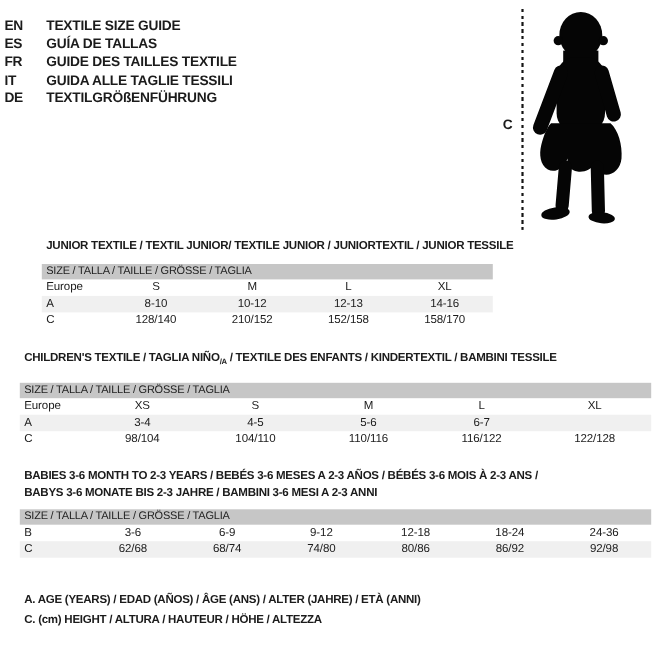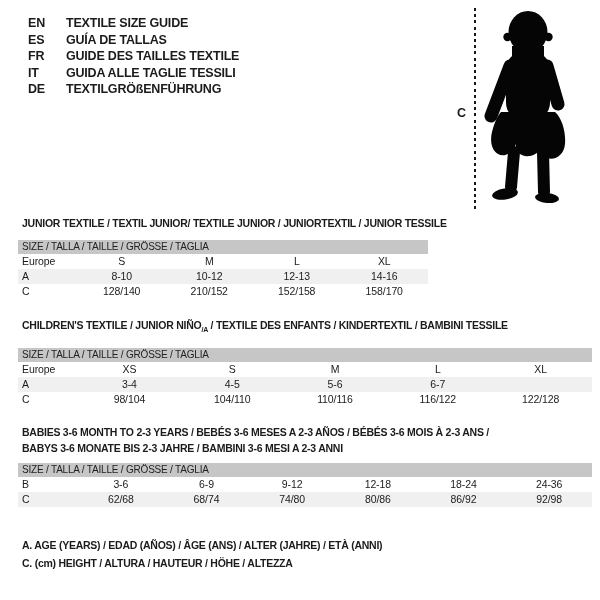--- a/index.html
+++ b/index.html
@@ -8,35 +8,35 @@
     --row_shade:#f0f0f0;
     --silhouette:#050505;
   }
   html,body{margin:0;padding:0;background:#fff;}
   .page{
     position:relative;width:600px;height:600px;background:#fff;overflow:hidden;
     font-family:"Liberation Sans",sans-serif;color:var(--text);
     -webkit-font-smoothing:antialiased;
   }
   
-  .lang-list{position:absolute;left:28px;top:15px;font-weight:bold;font-size:12.5px;line-height:16.5px;letter-spacing:-0.2px;}
+  .lang-list{position:absolute;left:4px;top:15px;font-weight:bold;font-size:12.5px;line-height:16.5px;letter-spacing:-0.2px;}
   .lang-row{display:grid;grid-template-columns:38px auto;white-space:nowrap;}
   
   .figure{position:absolute;left:455px;top:4px;width:142px;height:212px;}
   .dash-line{
     position:absolute;left:19px;top:4px;width:2px;height:201px;
     background:repeating-linear-gradient(to bottom, #161616 0 3px, transparent 3px 6.2px);
   }
   .height-label{position:absolute;left:2px;top:102px;font-weight:bold;font-size:12.5px;}
   .silhouette{position:absolute;left:26px;top:0;}
   .silhouette *{fill:var(--silhouette);}
   .silhouette line{stroke:var(--silhouette);fill:none;}
   
   .tbl-section{position:absolute;left:18px;}
-  .t1{top:217px;width:410px;}
+  .t1{top:217px;width:410px;margin-left:20px;}
   .t2{top:319px;width:574px;}
   .t3{top:424px;width:574px;}
   .tbl-title{margin:0 0 0 4px;font-weight:bold;font-size:10.5px;line-height:13px;letter-spacing:-0.25px;white-space:nowrap;}
   .t3 .tbl-title{line-height:16px;}
   .size-sub{font-size:7px;vertical-align:sub;}
   .tbl{margin-top:10px;}
   .t2 .tbl{margin-top:12px;}
   .t3 .tbl{margin-top:7px;}
   .tbl-head{
     height:14px;line-height:14px;background:var(--header_bar);
@@ -120,21 +120,21 @@
         <span class="lbl">C</span>
         <span>128/140</span>
         <span>210/152</span>
         <span>152/158</span>
         <span>158/170</span>
       </div>
     </div>
   </div>
 
   <div class="tbl-section t2">
-    <div class="tbl-title"><span>CHILDREN'S TEXTILE / JUNIOR NIÑO</span><span class="size-sub">/A</span><span> / TEXTILE DES ENFANTS / KINDERTEXTIL / BAMBINI TESSILE</span></div>
+    <div class="tbl-title"><span>CHILDREN'S TEXTILE / TAGLIA NIÑO</span><span class="size-sub">/A</span><span> / TEXTILE DES ENFANTS / KINDERTEXTIL / BAMBINI TESSILE</span></div>
     <div class="tbl">
       <div class="tbl-head">SIZE / TALLA / TAILLE / GRÖSSE / TAGLIA</div>
       <div class="tbl-row cols5">
         <span class="lbl">Europe</span>
         <span>XS</span>
         <span>S</span>
         <span>M</span>
         <span>L</span>
         <span>XL</span>
       </div>

